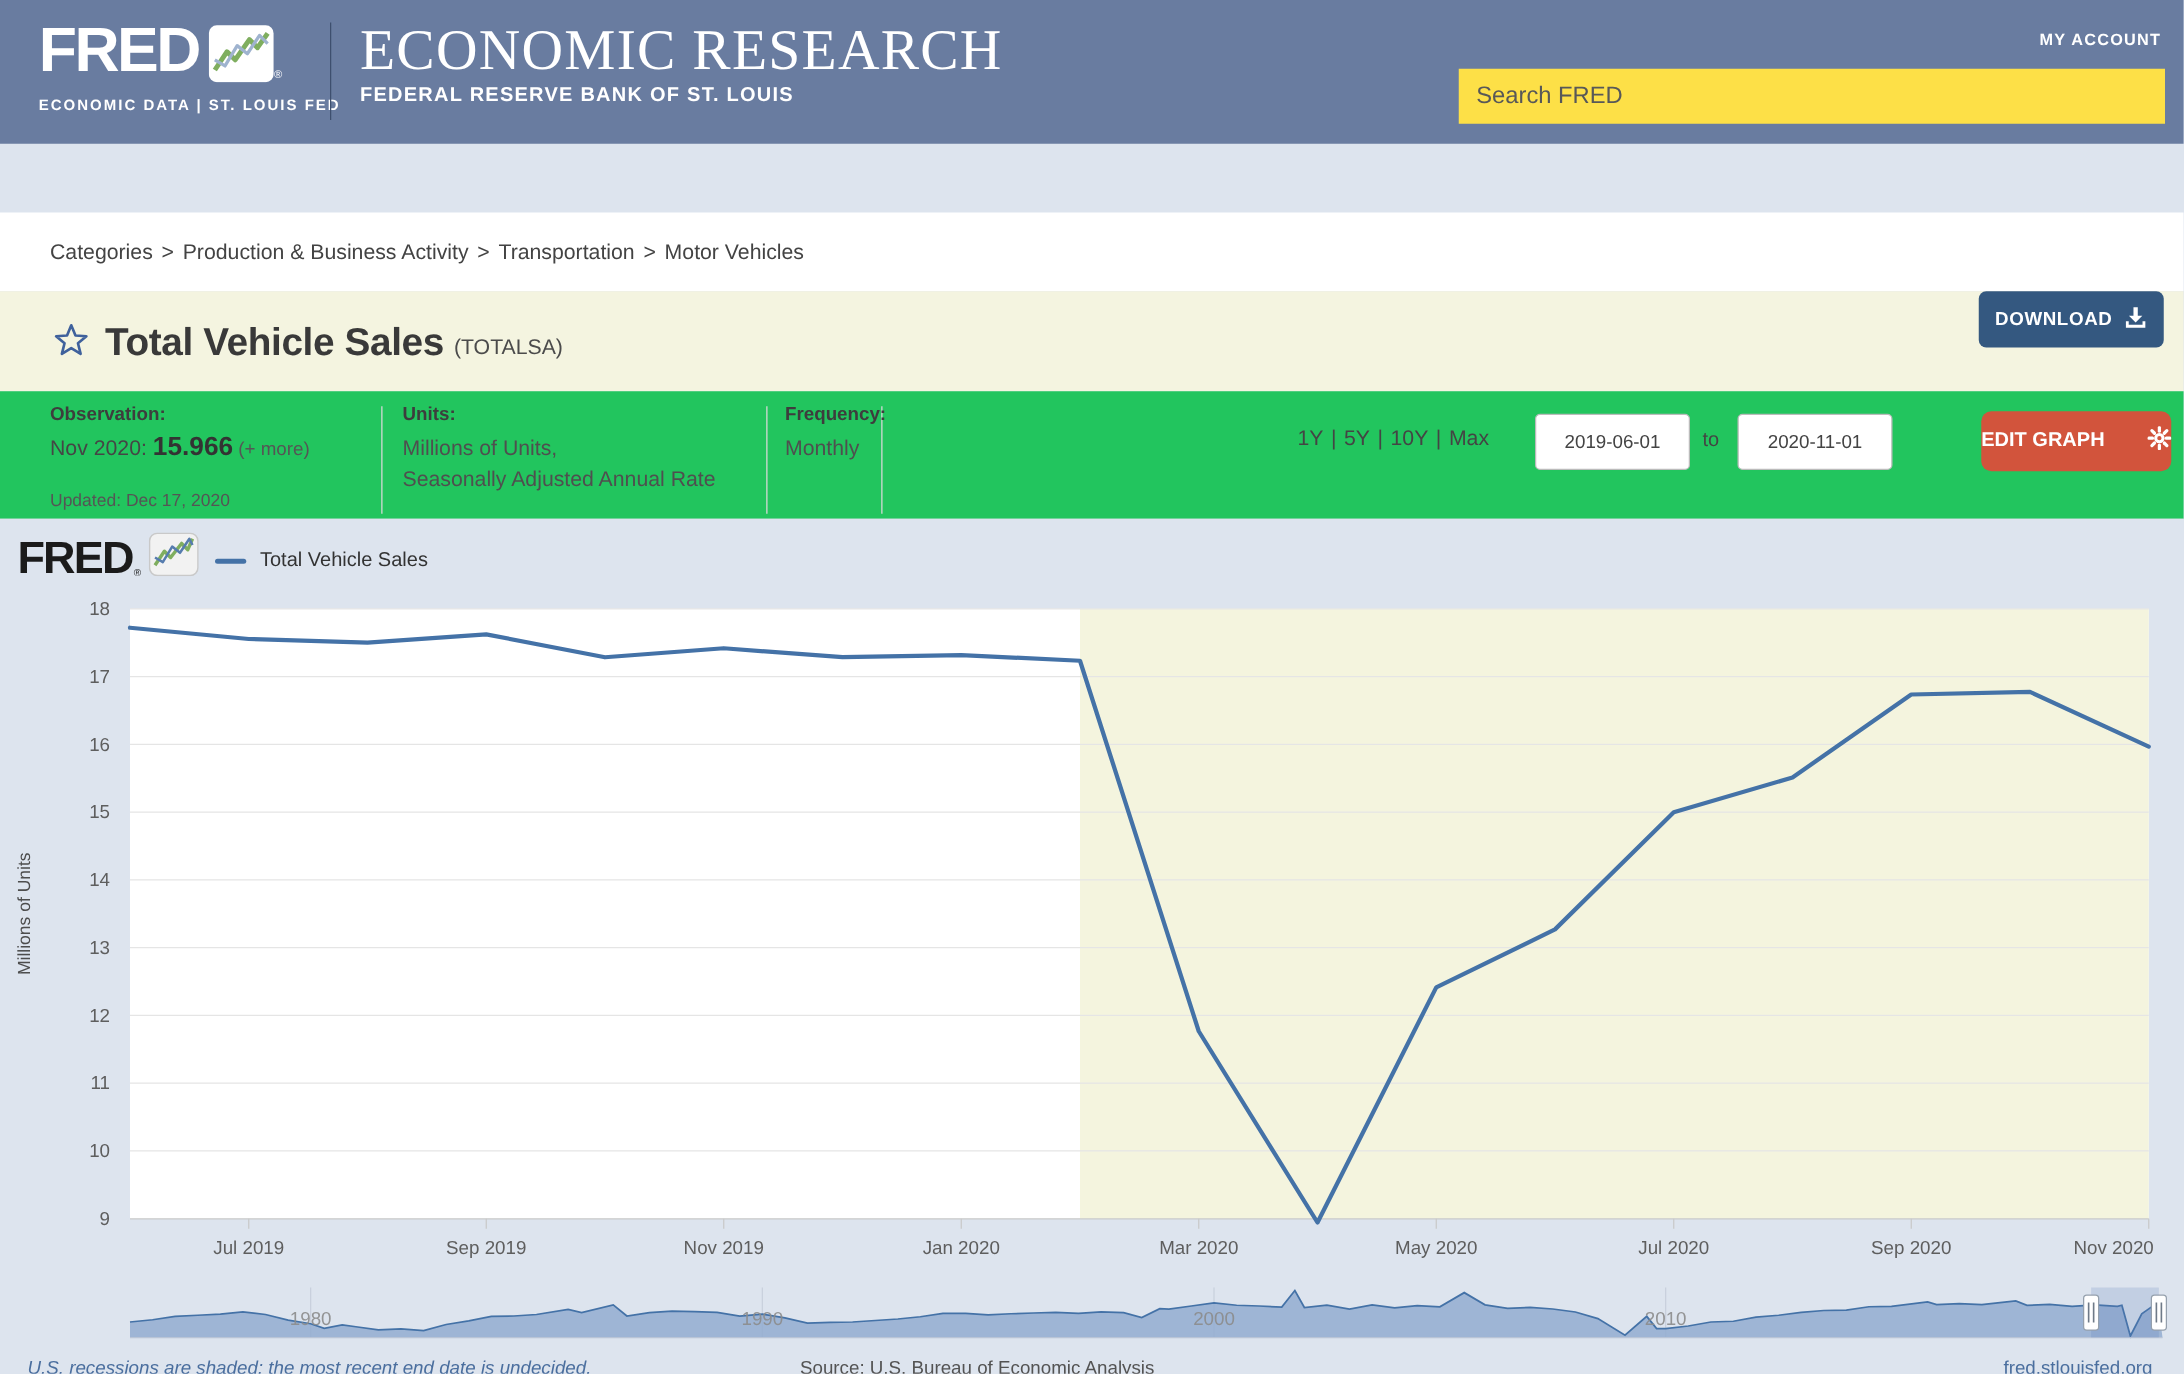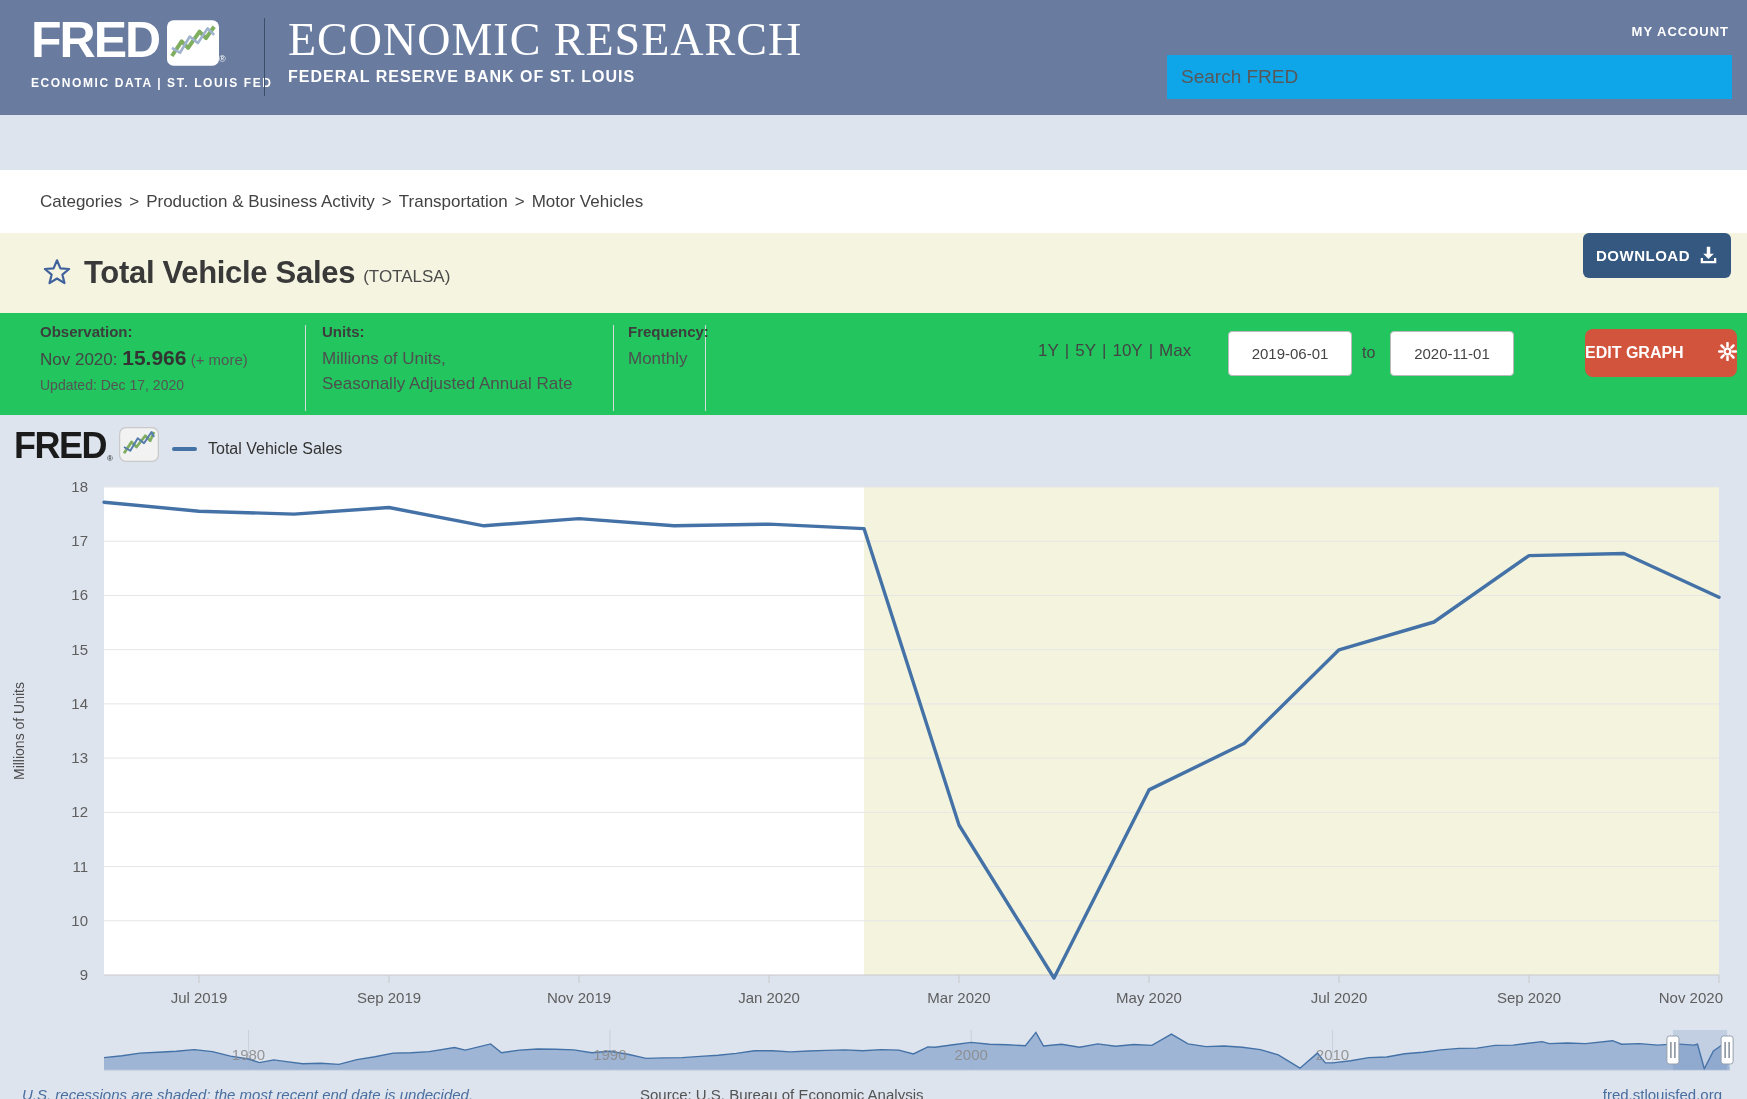--- a/index.html
+++ b/index.html
@@ -13,21 +13,21 @@
   .logo-row { display:flex; align-items:flex-start; }
   .logo-fred { color:#fff; font-size:50px; font-weight:900; letter-spacing:-2px; line-height:52px; }
   .logo-icon { margin:6px 0 0 8px; }
   .logo-reg { color:#fff; font-size:9px; margin-top:40px; }
   .logo-tag { color:#fff; font-size:12px; font-weight:bold; letter-spacing:1.6px; margin-top:6px; }
   .hdr-div { position:absolute; left:264px; top:18px; width:1px; height:78px; background:#3e4f6e; }
   .res-block { position:absolute; left:288px; top:16px; }
   .res-title { color:#fff; font-family:"Liberation Serif","DejaVu Serif",serif; font-size:46px; letter-spacing:1px; line-height:48px; }
   .res-sub { color:#fff; font-size:16px; font-weight:bold; letter-spacing:1px; margin-top:4px; }
   .my-account { position:absolute; right:18px; top:24px; color:#fff; font-size:13px; font-weight:bold; letter-spacing:1px; cursor:pointer; }
-  .search-input { position:absolute; left:1167px; top:55px; width:565px; height:44px; border:none; background:#0ea5e9; font-size:19px; color:#444; padding:0 14px; font-family:inherit; }
+  .search-input { position:absolute; left:1167px; top:55px; width:565px; height:44px; border:none; background:#fde047; font-size:19px; color:#444; padding:0 14px; font-family:inherit; }
   .search-input::placeholder { color:#585858; }
 
   
   .nav { position:absolute; left:0; top:115px; width:100%; height:55px; background:#2f4e78; display:flex; align-items:center; }
   .nav-inner { display:flex; gap:26px; margin-left:40px; }
   .nav-item { font-size:17.5px; font-weight:bold; color:#aebdd2; cursor:pointer; white-space:nowrap; }
   .nav-item.active { color:#fff; }
   .nav-home { position:absolute; right:14px; font-size:17.5px; font-weight:bold; color:#9db3cf; cursor:pointer; }
 
   
@@ -45,21 +45,21 @@
   .dl-btn { position:absolute; right:16px; top:0; width:148px; height:45px; background:#345880; border:none; border-radius:6px; color:#fff; font-size:15px; font-weight:bold; letter-spacing:0.5px; display:flex; align-items:center; justify-content:center; gap:9px; cursor:pointer; font-family:inherit; }
 
   
   .info-row { position:absolute; left:0; top:313px; width:100%; height:102px; background:#22c55e; }
   .vdiv { position:absolute; top:12px; width:1px; height:86px; background:#d9d9d9; }
   .obs-col { position:absolute; left:40px; top:10px; }
   .sec-label { font-size:15px; font-weight:bold; color:#3d3d3d; margin-bottom:6px; }
   .obs-line { font-size:17px; color:#454545; }
   .obs-value { font-size:21px; font-weight:bold; color:#333; }
   .obs-more { font-size:15px; color:#555; }
-  .obs-updated { font-size:14px; color:#555; margin-top:7px; }
+  .obs-updated { font-size:14px; color:#555; margin-top:22px; }
   .units-col { position:absolute; left:322px; top:10px; }
   .units-line { font-size:17px; color:#4f4f4f; line-height:25px; }
   .freq-col { position:absolute; left:628px; top:10px; }
   .ranges { position:absolute; left:1038px; top:28px; font-size:17px; color:#444; }
   .range-link { cursor:pointer; }
   .range-sep { margin:0 6px; color:#444; }
   .date-input { position:absolute; top:18px; width:124px; height:45px; border:1px solid #bbb; border-radius:4px; font-size:15px; color:#444; text-align:center; font-family:inherit; }
   .date-to { position:absolute; left:1362px; top:31px; font-size:16px; color:#444; }
   .edit-btn { position:absolute; left:1585px; top:16px; width:152px; height:48px; background:#d2543c; border:none; border-radius:8px; color:#fff; font-size:16px; font-weight:bold; display:flex; align-items:center; justify-content:space-between; gap:8px; cursor:pointer; font-family:inherit; }
 

